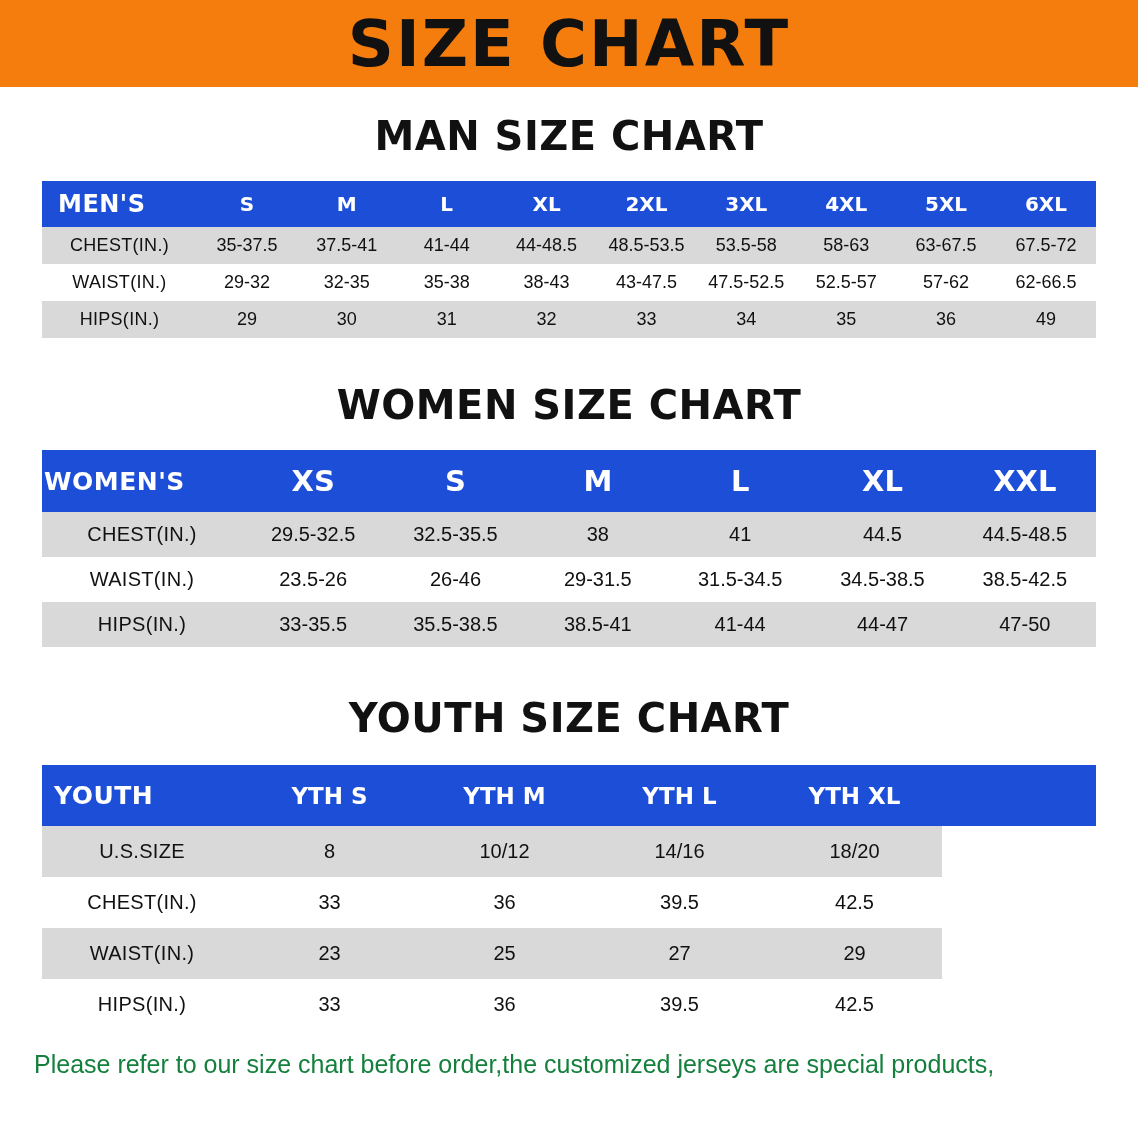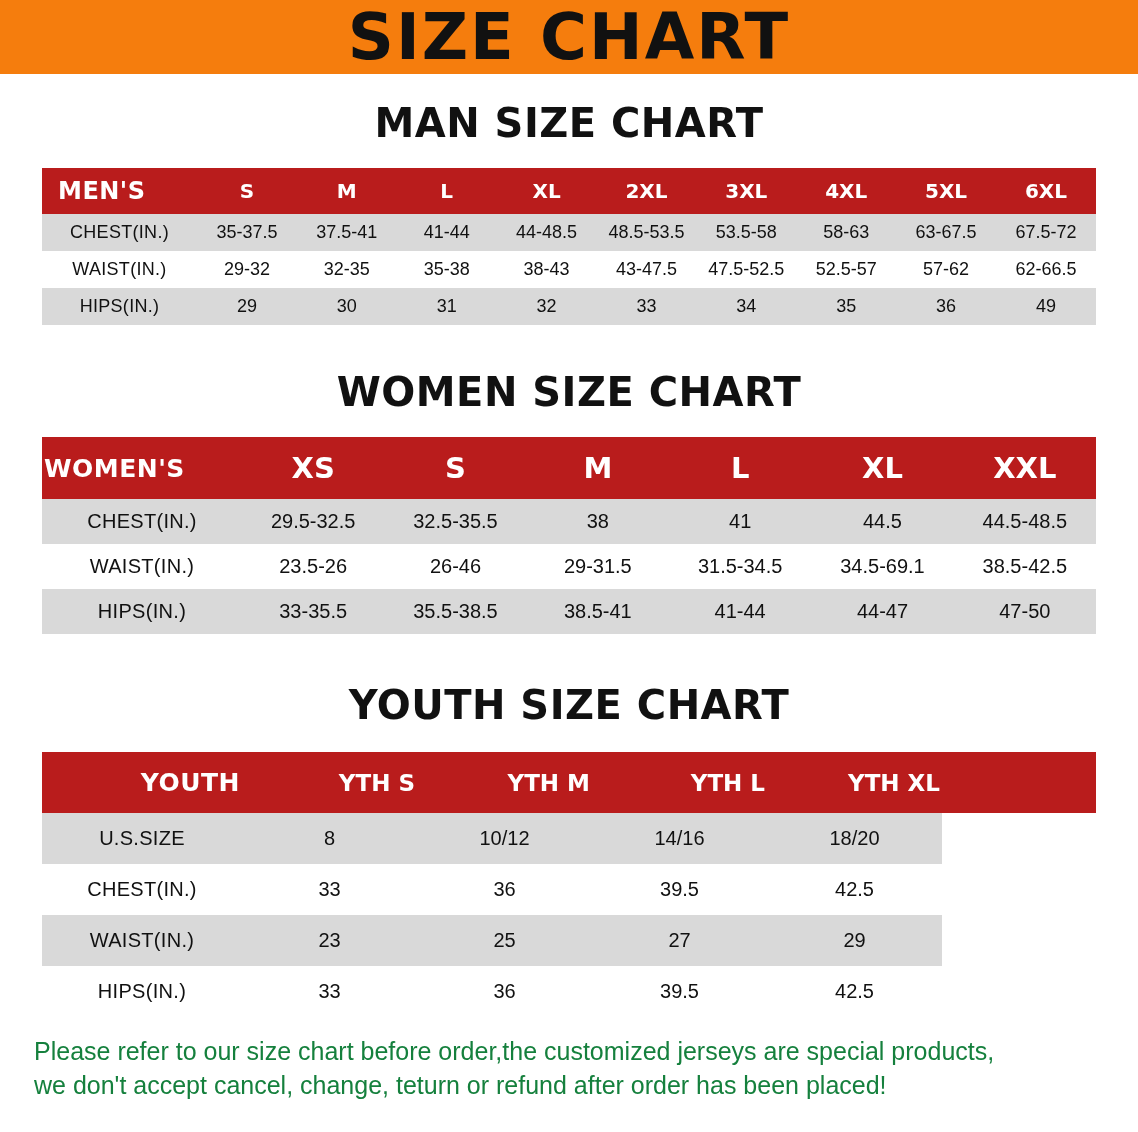--- a/index.html
+++ b/index.html
@@ -12,21 +12,21 @@
     height: 1132px;
     font-family: "Liberation Sans", sans-serif;
     color: #000;
     overflow: hidden;
     position: relative;
   }
 
   
   .banner {
     background: #f57d0d;
-    height: 74px;
+    height: 87px;
     display: flex;
     align-items: center;
     justify-content: center;
   }
   .banner-title {
     font-family: "DejaVu Sans", sans-serif;
     font-weight: bold;
     font-size: 64px;
     letter-spacing: 2px;
     color: #111111;
@@ -49,21 +49,21 @@
   
   .table-wrap {
     margin: 0 42px;
   }
   table {
     width: 100%;
     border-collapse: collapse;
     table-layout: fixed;
   }
   thead th {
-    background: #b91c1c;
+    background: #1d4ed8;
     color: #ffffff;
     font-family: "DejaVu Sans", sans-serif;
     font-weight: bold;
     text-align: center;
     padding: 9px 2px;
   }
   thead th.rowhead {
     text-align: left;
     padding-left: 16px;
     font-size: 23px;
@@ -89,21 +89,21 @@
   .men col.c0 { width: 155px; }
 
   
   .women thead th { font-size: 29px; padding: 14px 2px; }
   .women thead th.rowhead { font-size: 25px; }
   .women tbody td { font-size: 20px; padding: 11px 2px; }
   .women tbody td.rowhead { font-size: 20px; }
   .women col.c0 { width: 200px; }
 
   
-  .youth thead th { font-size: 23px; padding: 16px 2px; text-align: right; }
+  .youth thead th { font-size: 23px; padding: 16px 12px; }
   .youth thead th.rowhead { font-size: 25px; }
   .youth tbody td { font-size: 20px; padding: 14px 2px; }
   .youth tbody td.rowhead { font-size: 20px; }
   .youth col.c0 { width: 200px; }
   .youth col.cx { width: 175px; }
   .youth .tail { background: #ffffff; }
 
   
   .note {
     margin: 18px 34px 0 34px;
@@ -225,21 +225,21 @@
         <td>41</td>
         <td>44.5</td>
         <td>44.5-48.5</td>
       </tr>
       <tr class="plain">
         <td class="rowhead">WAIST(IN.)</td>
         <td>23.5-26</td>
         <td>26-46</td>
         <td>29-31.5</td>
         <td>31.5-34.5</td>
-        <td>34.5-69.1</td>
+        <td>34.5-38.5</td>
         <td>38.5-42.5</td>
       </tr>
       <tr class="shade">
         <td class="rowhead">HIPS(IN.)</td>
         <td>33-35.5</td>
         <td>35.5-38.5</td>
         <td>38.5-41</td>
         <td>41-44</td>
         <td>44-47</td>
         <td>47-50</td>
@@ -302,14 +302,13 @@
         <td>39.5</td>
         <td>42.5</td>
         <td class="tail"></td>
       </tr>
     </tbody>
   </table>
 </div>
 
 <div class="note">
   <div>Please refer to our size chart before order,the customized jerseys are special products,</div>
-  <div>we don't accept cancel, change, teturn or refund after order has been placed!</div>
 </div>
 
 </body></html>

